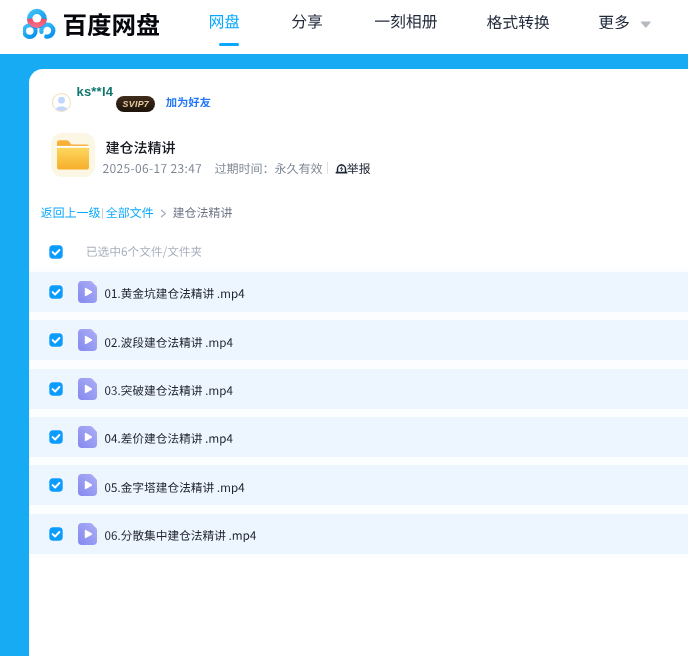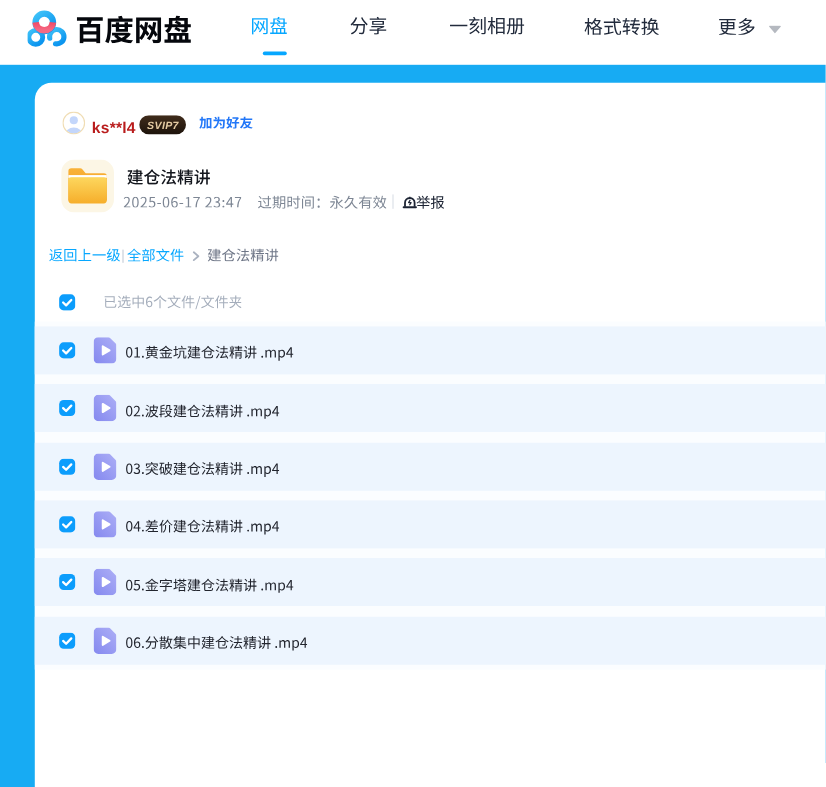--- a/index.html
+++ b/index.html
@@ -50,21 +50,21 @@
 <svg style="position:absolute;left:51.5px;top:92.5px" width="19" height="19" viewBox="0 0 19 19">
 <circle cx="9.5" cy="9.5" r="9" fill="#fff" stroke="#f0ddb4" stroke-width="1"></circle>
 <clipPath id="av">
         <circle cx="9.5" cy="9.5" r="8.6"></circle>
       </clipPath>
 <g clip-path="url(#av)" fill="#c3d6fb">
 <circle cx="9.5" cy="7.2" r="3.4"></circle>
 <path d="M 2.2 19.5 a 7.3 6.3 0 0 1 14.6 0 z"></path>
 </g>
     </svg>
-<div style="position:absolute;left:76.5px;top:99px;font:bold 13px 'Liberation Sans';color:#b91c1c;letter-spacing:0.2px">ks**l4</div>
+<div style="position:absolute;left:76.5px;top:84px;font:bold 13px 'Liberation Sans';color:#0f766e;letter-spacing:0.2px">ks**l4</div>
 <svg style="position:absolute;left:116px;top:95.5px" width="39" height="16" viewBox="0 0 39 16">
 <defs>
         <linearGradient id="gsv" x1="0" y1="0" x2="0" y2="1">
 <stop offset="0" stop-color="#402c1b"></stop>
           <stop offset="1" stop-color="#1d130b"></stop>
         </linearGradient>
       </defs>
 <rect x="0" y="0" width="39" height="16" rx="8" fill="url(#gsv)"></rect>
 <text x="19.8" y="11.4" font-family="Liberation Sans" font-size="8.8" font-weight="bold" font-style="italic" fill="#e5cba3" text-anchor="middle" letter-spacing="0.3">SVIP7</text>
 </svg>

